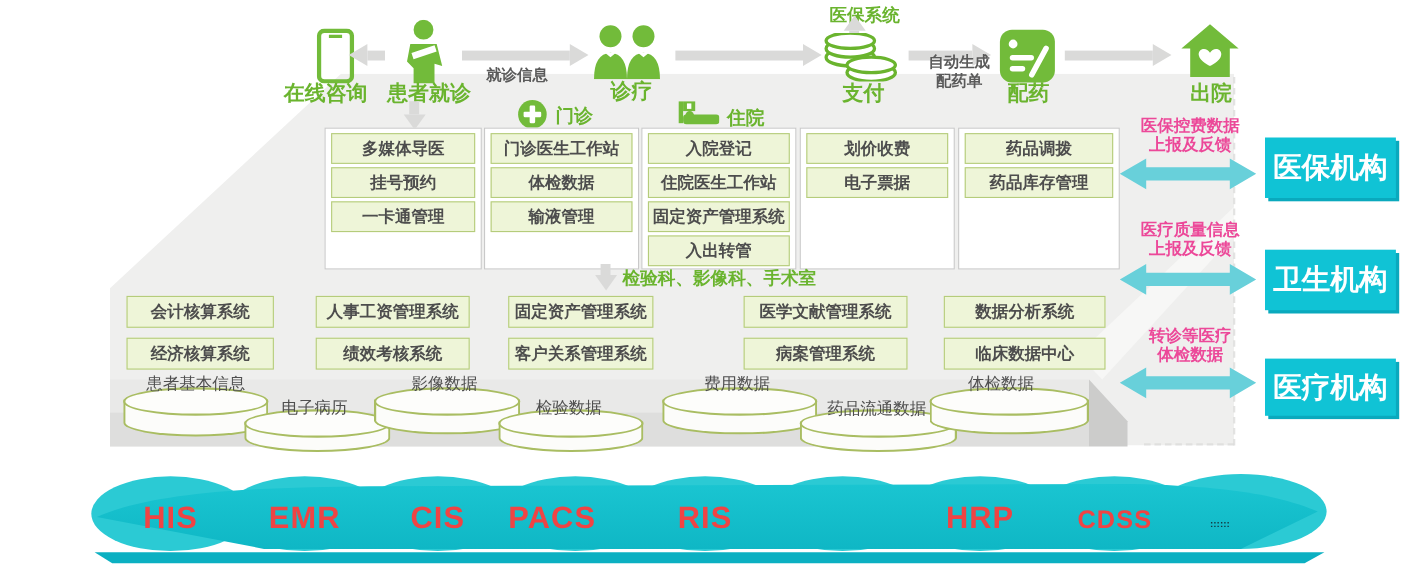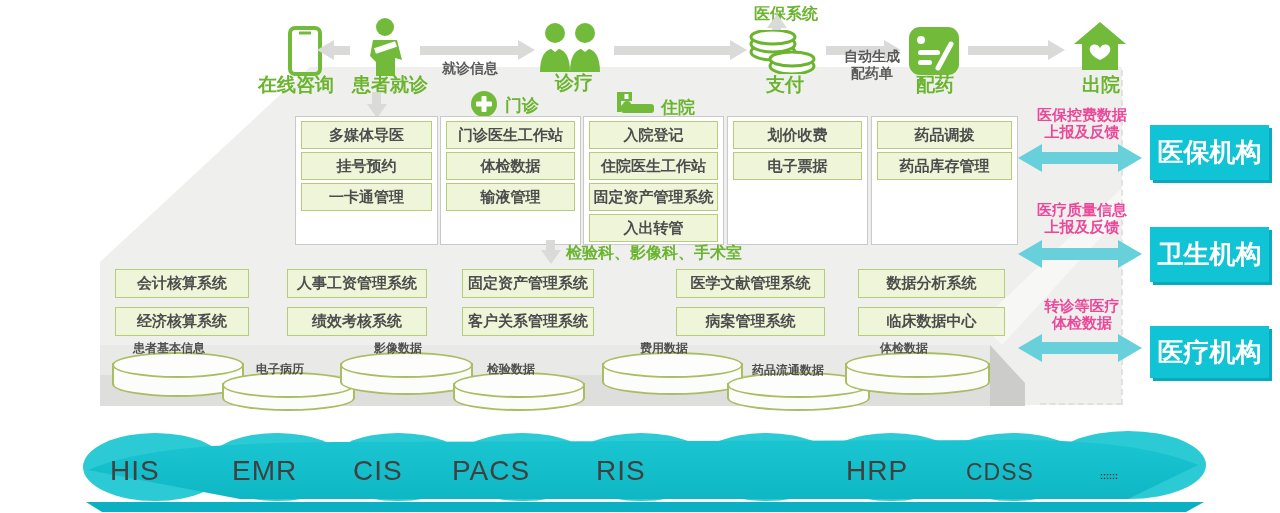--- a/index.html
+++ b/index.html
@@ -32,23 +32,23 @@
   .varrow-dn::after{content:"";position:absolute;bottom:-14px;left:-5.5px;width:0;height:0;
     border-top:14px solid #dadad9;border-left:10px solid transparent;border-right:10px solid transparent;}
   
   .col{position:absolute;top:116px;height:127px;background:#fff;border:1px solid #c9c9c9;}
   .item{position:absolute;height:26px;background:#eef5d8;border:1px solid #b5cc7b;color:#4d4d4d;
         font-weight:bold;font-size:15px;display:flex;align-items:center;justify-content:center;white-space:nowrap;}
   
   .cyl-body{position:absolute;background:#fcfcfa;border:2px solid #a9bd62;border-top:none;
             border-radius:0 0 50% 50% / 0 0 13px 13px;}
   .cyl-top{position:absolute;background:#fdfdfb;border:2px solid #a9bd62;border-radius:50%;height:22px;}
-  .cyl-lab{position:absolute;color:#4f4f4f;font-weight:bold;font-size:12px;white-space:nowrap;}
-  
-  .acr{position:absolute;color:#404040;font-weight:normal;font-size:28px;letter-spacing:1px;}
+  .cyl-lab{position:absolute;color:#4f4f4f;font-weight:normal;font-size:15px;white-space:nowrap;}
+  
+  .acr{position:absolute;color:#ef4444;font-weight:bold;font-size:28px;text-align:center;letter-spacing:1px;}
   .acr.sm{font-size:23px;}
   .wmark{position:absolute;color:#132229;font-weight:bold;font-size:9px;letter-spacing:0;opacity:.85;}
   
   .ext-lab{position:absolute;width:120px;text-align:center;color:#ec4899;font-weight:bold;font-size:15px;line-height:17px;}
   .org{position:absolute;width:119px;height:55px;background:#10c3d5;color:#fff;font-weight:bold;font-size:26px;
        display:flex;align-items:center;justify-content:center;white-space:nowrap;
        box-shadow:3px 3px 0 #0aa9bd;}
 </style>
 </head>
 <body>

